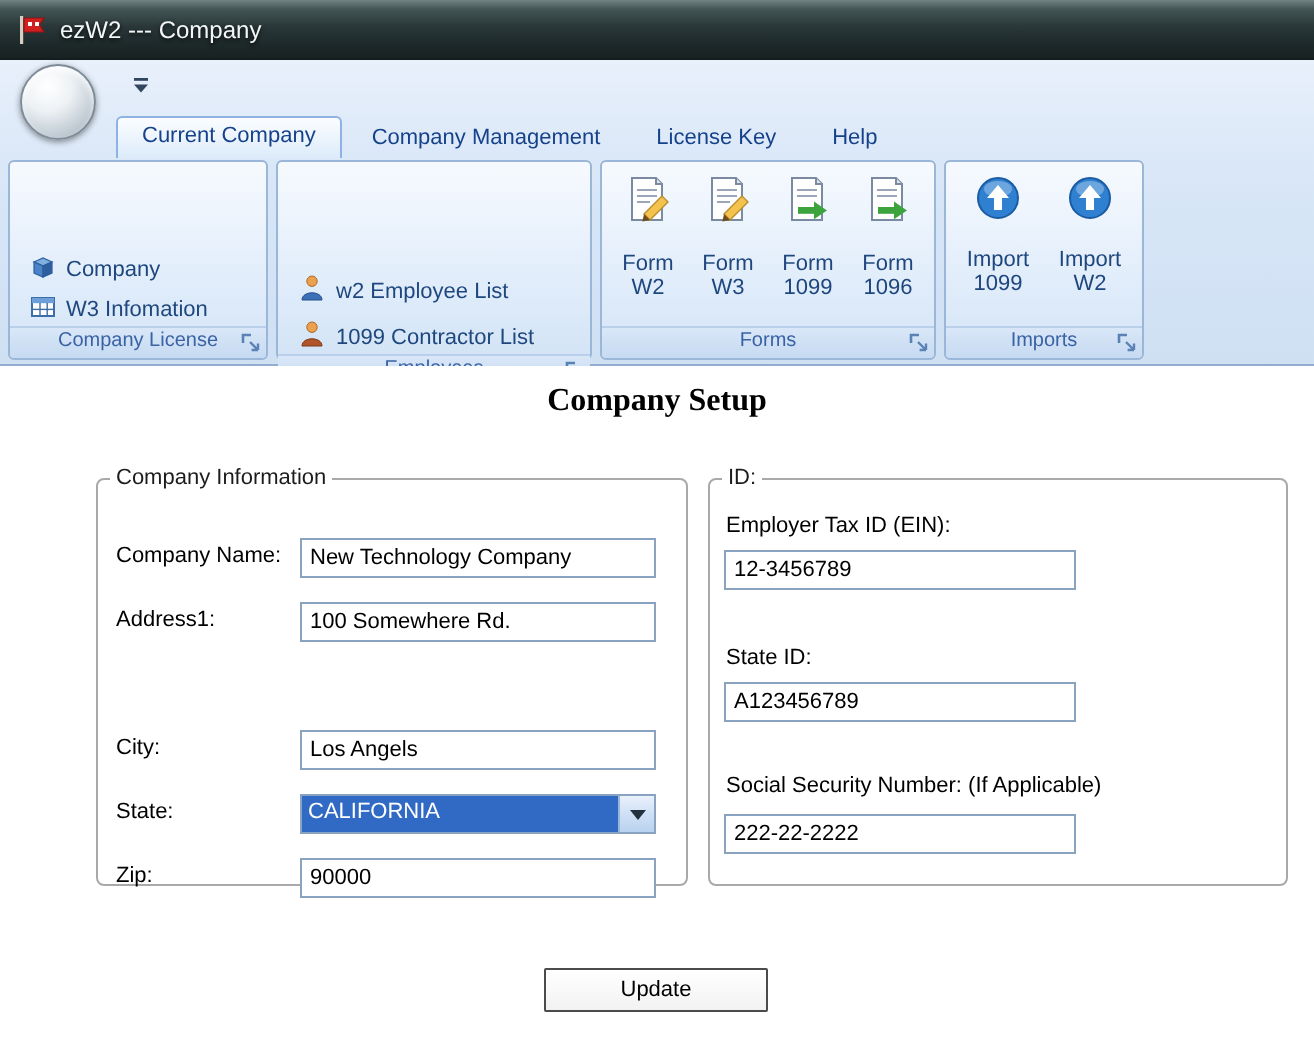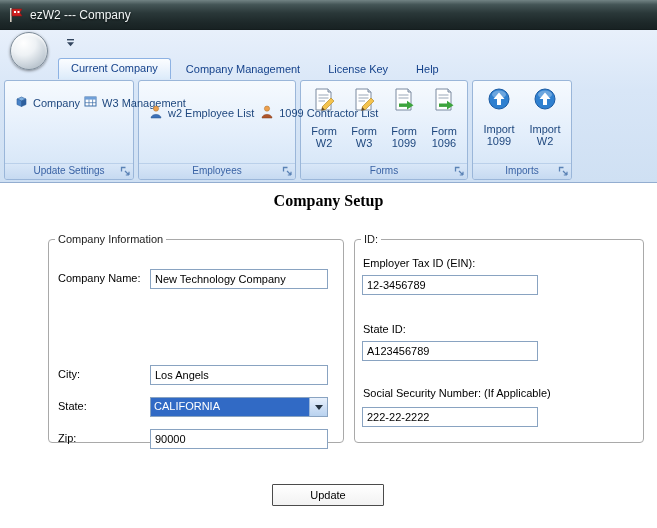--- a/index.html
+++ b/index.html
@@ -60,21 +60,21 @@
     background:linear-gradient(180deg,#d9e7f8 0%,#c6daf1 100%);
     border-top:1px solid #bad0ea;border-radius:0 0 2px 2px;position:relative;
   }
   .launcher{position:absolute;right:2px;top:2px;width:11px;height:11px;cursor:pointer;}
 
   .g-company{width:130px;}
   .g-employees{width:158px;}
   .g-forms{width:168px;}
   .g-imports{width:100px;}
 
-  .nav-list{padding:14px 0 0 10px;display:flex;flex-direction:row;gap:4px;}
+  .nav-list{padding:14px 0 0 10px;display:flex;flex-direction:column;gap:4px;margin-top:32px;}
   .nav-list.emp{padding-top:24px;gap:6px;}
   .nav-item{
     display:flex;align-items:center;gap:5px;font-size:11px;color:#1e477e;cursor:pointer;
     white-space:nowrap;
   }
   .big-items{display:flex;gap:2px;padding:4px 4px 0 4px;}
   .big-item{
     width:38px;display:flex;flex-direction:column;align-items:center;cursor:pointer;
     font-size:11px;color:#1e477e;line-height:12px;text-align:center;
   }
@@ -182,26 +182,26 @@
             <div class="nav-item">
               <span>
                 <svg width="13" height="13" viewBox="0 0 13 13">
                   <rect x="1" y="2" width="11" height="9" fill="#ffffff" stroke="#3d6ea8" stroke-width="1"></rect>
                   <rect x="1" y="2" width="11" height="2.6" fill="#6f9fd8"></rect>
                   <line x1="5" y1="4.5" x2="5" y2="11" stroke="#3d6ea8" stroke-width="0.7"></line>
                   <line x1="8.6" y1="4.5" x2="8.6" y2="11" stroke="#3d6ea8" stroke-width="0.7"></line>
                   <line x1="1" y1="7.7" x2="12" y2="7.7" stroke="#3d6ea8" stroke-width="0.7"></line>
                 </svg>
               </span>
-              <span>W3 Management</span>
+              <span>W3 Infomation</span>
             </div>
           </div>
         </div>
         <div class="group-footer">
-          <span>Update Settings</span>
+          <span>Company License</span>
           <span class="launcher">
             <svg width="11" height="11" viewBox="0 0 11 11">
               <path d="M1.5 5.5 V1.5 H5.5" fill="none" stroke="#5a82b5" stroke-width="1.3"></path>
               <path d="M5 5 L9 9 M9 9 V5.8 M9 9 H5.8" fill="none" stroke="#5a82b5" stroke-width="1.2"></path>
             </svg>
           </span>
         </div>
       </div>
 
       <div class="group g-employees">
@@ -356,20 +356,24 @@
   <div class="main">
     <div class="page-title">Company Setup</div>
 
     <fieldset class="fs-left">
       <legend>Company Information</legend>
 
       <div class="frow" style="top:24px;">
         <span class="flabel">Company Name:</span>
         <input class="tbox" type="text" value="New Technology Company" style="">
       </div>
+      <div class="frow" style="top:56px;">
+        <span class="flabel">Address1:</span>
+        <input class="tbox" type="text" value="100 Somewhere Rd." style="">
+      </div>
       <div class="frow" style="top:120px;">
         <span class="flabel">City:</span>
         <input class="tbox" type="text" value="Los Angels" style="">
       </div>
       <div class="frow" style="top:152px;">
         <span class="flabel">State:</span>
         <div class="combo">
           <span class="combo-text">CALIFORNIA</span>
           <span class="combo-btn">
               <span class="tri"></span>

